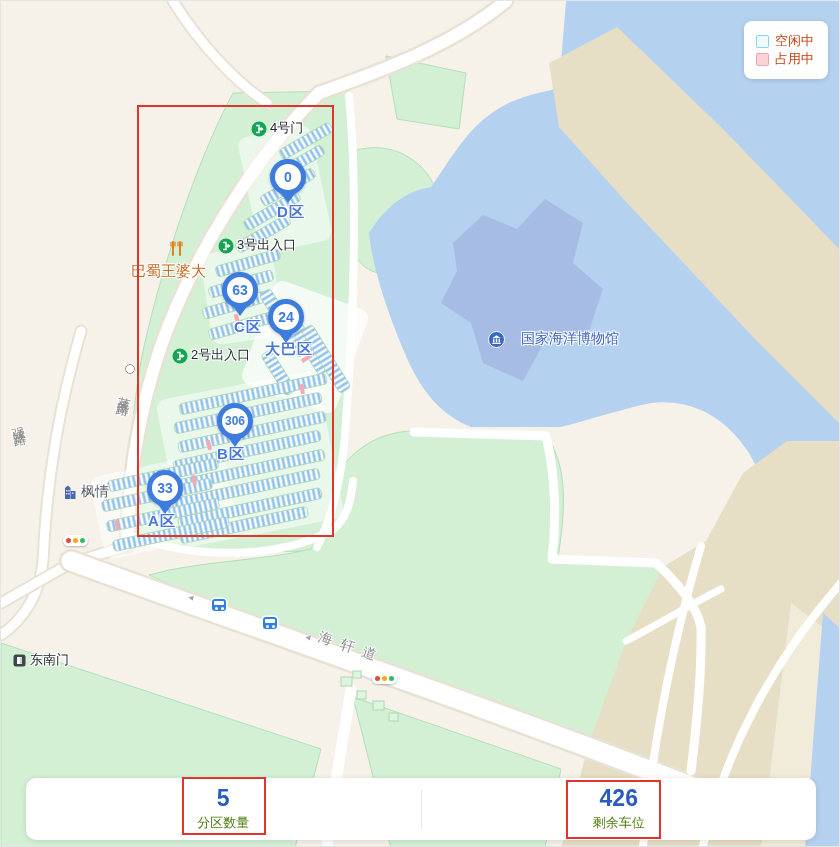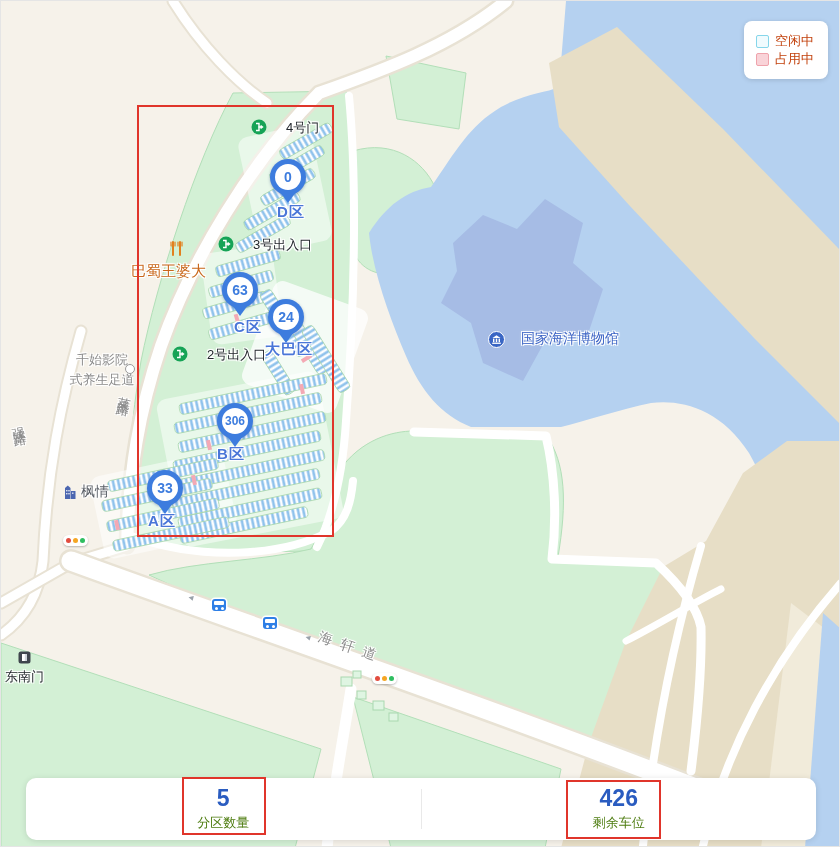--- a/index.html
+++ b/index.html
@@ -15,21 +15,21 @@
     box-shadow:0 1px 3px rgba(30,60,120,.35);}
   .pin .inner{width:26px;height:26px;border-radius:50%;background:#fff;display:flex;
     align-items:center;justify-content:center;color:#3D7CDE;font-weight:bold;font-size:14px;}
   .pin .inner.small{font-size:12px;text-align:right;}
   .pin .tail{position:absolute;left:50%;top:33px;transform:translateX(-50%);width:0;height:0;
     border:8px solid transparent;border-top:11px solid #3D7CDE;border-bottom:none;}
   
   .zlabel{position:absolute;transform:translate(-50%,-50%);color:#4A76D8;font-size:15px;
     font-weight:600;letter-spacing:1px;z-index:5;white-space:nowrap;}
   
-  .gate{position:absolute;display:flex;align-items:flex-start;gap:19px;z-index:5;}
+  .gate{position:absolute;display:flex;align-items:flex-end;gap:3px;z-index:5;}
   .gate .txt{font-size:13px;color:#23272d;font-weight:500;white-space:nowrap;}
   
   .poi{position:absolute;z-index:4;white-space:nowrap;}
   .poi-restaurant{color:#C9671B;font-size:15px;font-weight:500;}
   .poi-gray{color:#8b8b8b;font-size:13px;text-align:center;line-height:1.5;}
   .poi-museum{display:flex;align-items:center;gap:4px;color:#3A62C4;font-size:14px;font-weight:500;}
   .poi-building{display:flex;align-items:center;gap:4px;color:#5a5f66;font-size:14px;}
   .poi-door{display:flex;align-items:center;gap:4px;color:#23272d;font-size:13px;}
   
   .road-v{position:absolute;writing-mode:vertical-rl;color:#8b8b8b;font-size:13px;
@@ -206,45 +206,41 @@
         <path d="M4,1 v13"></path>
           <path d="M11,1 v13"></path>
       </g>
       <g stroke="#E2801E" stroke-width="1.2" stroke-linecap="round">
         <path d="M2,1 v4 M6,1 v4 M9,1 v4 M13,1 v4"></path>
       </g>
     </svg>
   </div>
   <div class="poi poi-restaurant halo" style="left:130px;top:261px;">巴蜀王婆大</div>
 
-  <div class="poi poi-gray halo" style="left:46px;top:349px;width:110px;">
-    <span>千始影院</span><br>
-    <span>式养生足道</span>
-  </div>
   <div class="poi" style="left:124px;top:363px;">
     <span style="display:block;width:8px;height:8px;border-radius:50%;background:#fff;border:1.5px solid #9a9a9a;"></span>
   </div>
 
   <div class="poi poi-building" style="left:62px;top:482px;">
     <svg width="14" height="15" viewBox="0 0 14 15">
       <rect x="2" y="3" width="5.5" height="11" fill="#4B66B0"></rect>
       <rect x="8" y="6" width="4.5" height="8" fill="#4B66B0"></rect>
       <path d="M2,3 L4.8,0.5 L7.5,3 Z" fill="#4B66B0"></path>
       <g fill="#fff">
           <rect x="3.2" y="5" width="1.2" height="1.4"></rect>
           <rect x="5.4" y="5" width="1.2" height="1.4"></rect>
       <rect x="3.2" y="8" width="1.2" height="1.4"></rect>
           <rect x="5.4" y="8" width="1.2" height="1.4"></rect>
       <rect x="9.2" y="7.5" width="1.2" height="1.4"></rect>
         </g>
     </svg>
     <span class="halo">枫情</span>
   </div>
 
-  <div class="poi poi-door" style="left:4px;top:650px;flex-direction:column;">
+  <div class="poi poi-door" style="left:12px;top:650px;">
     <svg width="13" height="13" viewBox="0 0 13 13">
       <rect x="0.5" y="0.5" width="12" height="12" rx="2.5" fill="#3f454d"></rect>
       <rect x="4" y="3" width="5" height="7" fill="#fff"></rect>
       <rect x="6.8" y="3" width="2.2" height="7" fill="#cfd4da"></rect>
     </svg>
     <span class="halo">东南门</span>
   </div>
 
   <div class="poi poi-museum" style="left:487px;top:329px;gap:16px;">
     <svg width="17" height="17" viewBox="0 0 17 17">

